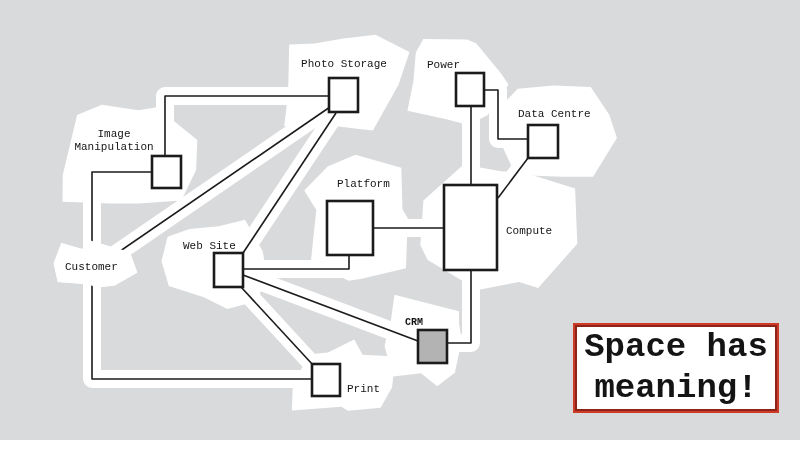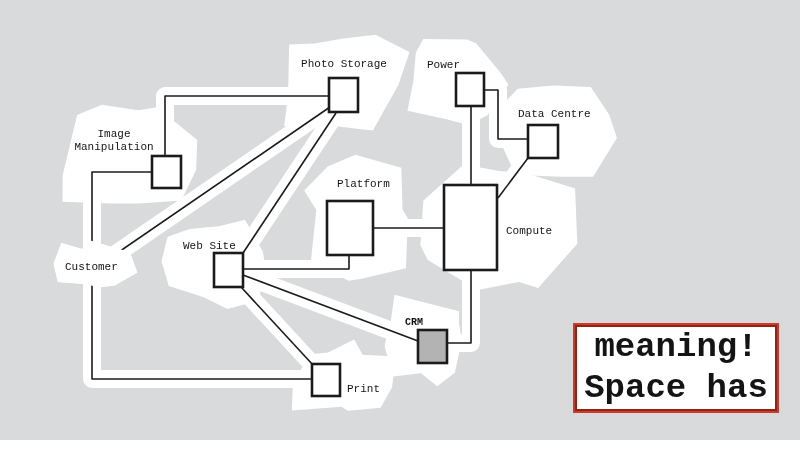--- a/index.html
+++ b/index.html
@@ -67,16 +67,16 @@
       <text x="114" y="137" text-anchor="middle" font-family="&quot;Liberation Mono&quot;, monospace" font-size="11" font-weight="400" fill="#141414">Image</text>
       <text x="114" y="150" text-anchor="middle" font-family="&quot;Liberation Mono&quot;, monospace" font-size="11" font-weight="400" fill="#141414">Manipulation</text>
       <text x="337" y="187" text-anchor="start" font-family="&quot;Liberation Mono&quot;, monospace" font-size="11" font-weight="400" fill="#141414">Platform</text>
       <text x="506" y="234" text-anchor="start" font-family="&quot;Liberation Mono&quot;, monospace" font-size="11" font-weight="400" fill="#141414">Compute</text>
       <text x="183" y="249" text-anchor="start" font-family="&quot;Liberation Mono&quot;, monospace" font-size="11" font-weight="400" fill="#141414">Web Site</text>
       <text x="65" y="270" text-anchor="start" font-family="&quot;Liberation Mono&quot;, monospace" font-size="11" font-weight="400" fill="#141414">Customer</text>
       <text x="405" y="325" text-anchor="start" font-family="&quot;Liberation Mono&quot;, monospace" font-size="10" font-weight="700" fill="#141414">CRM</text>
       <text x="347" y="392" text-anchor="start" font-family="&quot;Liberation Mono&quot;, monospace" font-size="11" font-weight="400" fill="#141414">Print</text>
     </svg>
   <div class="note">
+    <div>Space has</div>
     <div>meaning!</div>
-    <div>Space has</div>
   </div>
 </div>
 
 </body></html>

